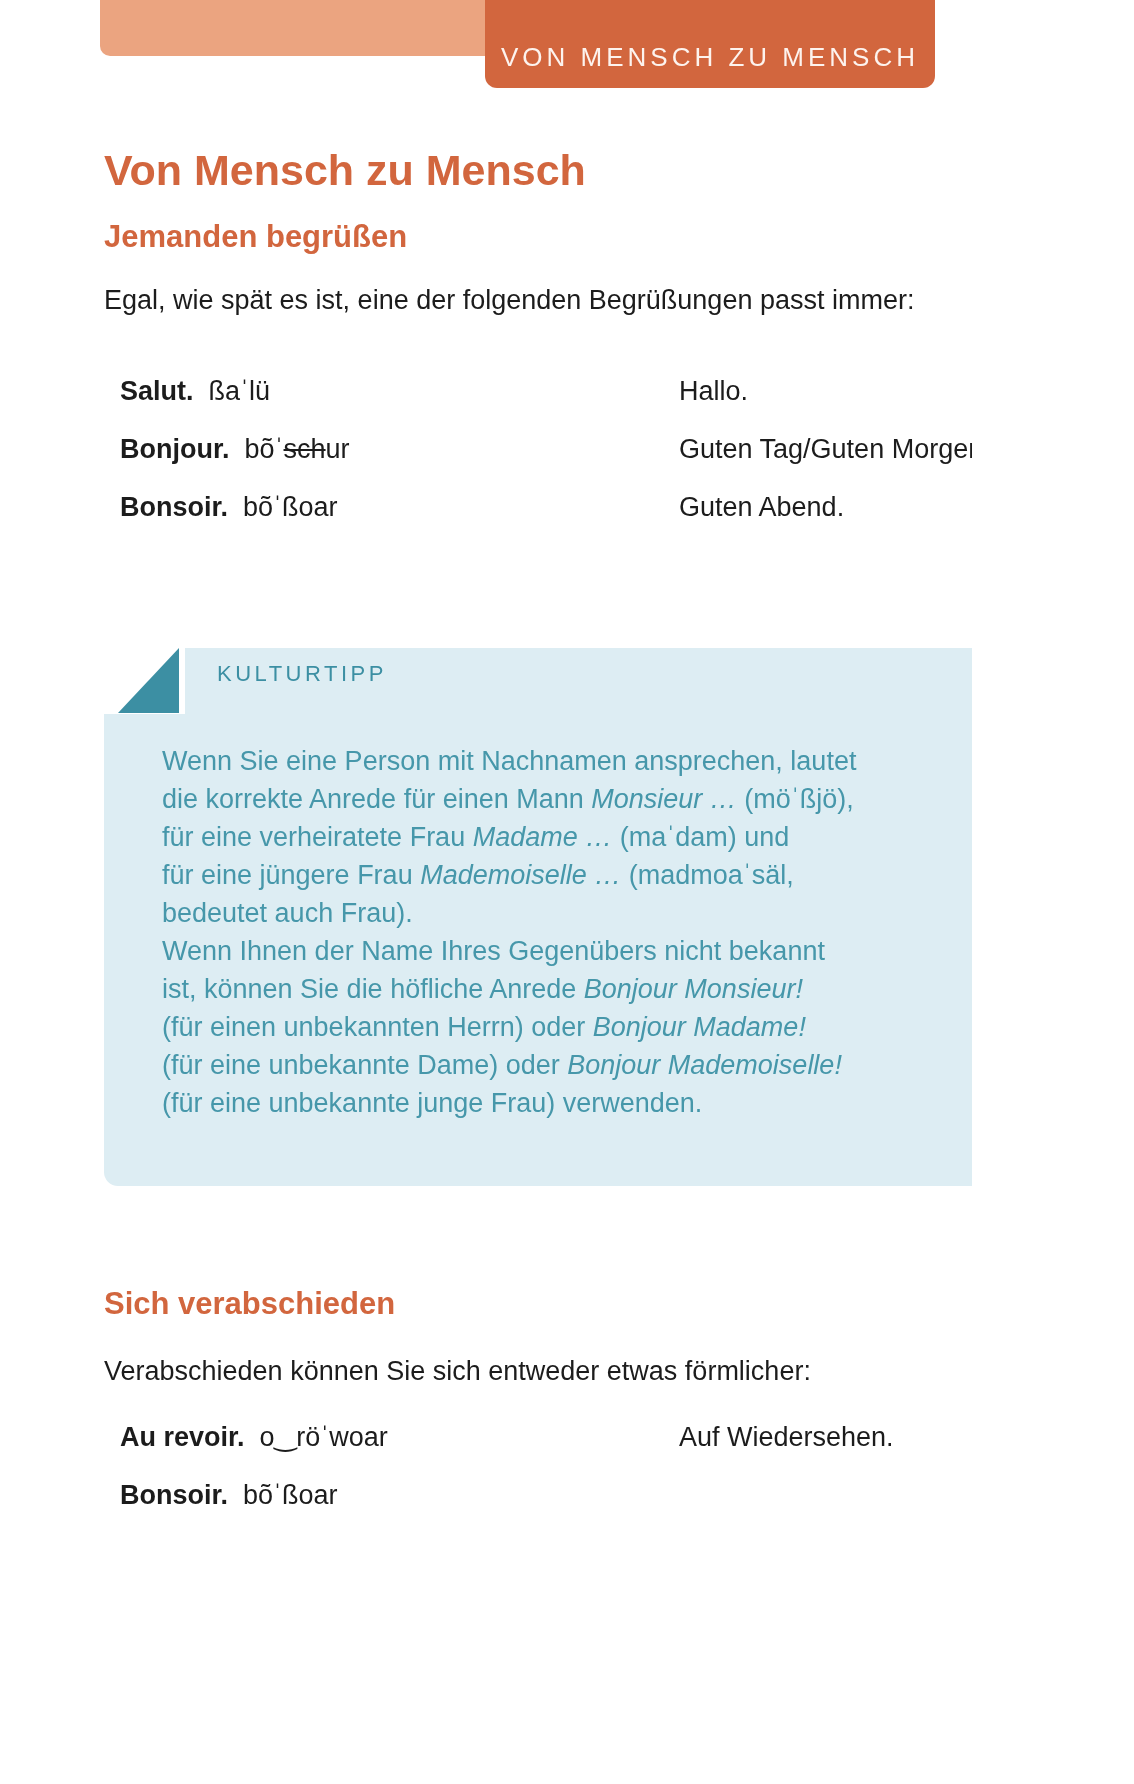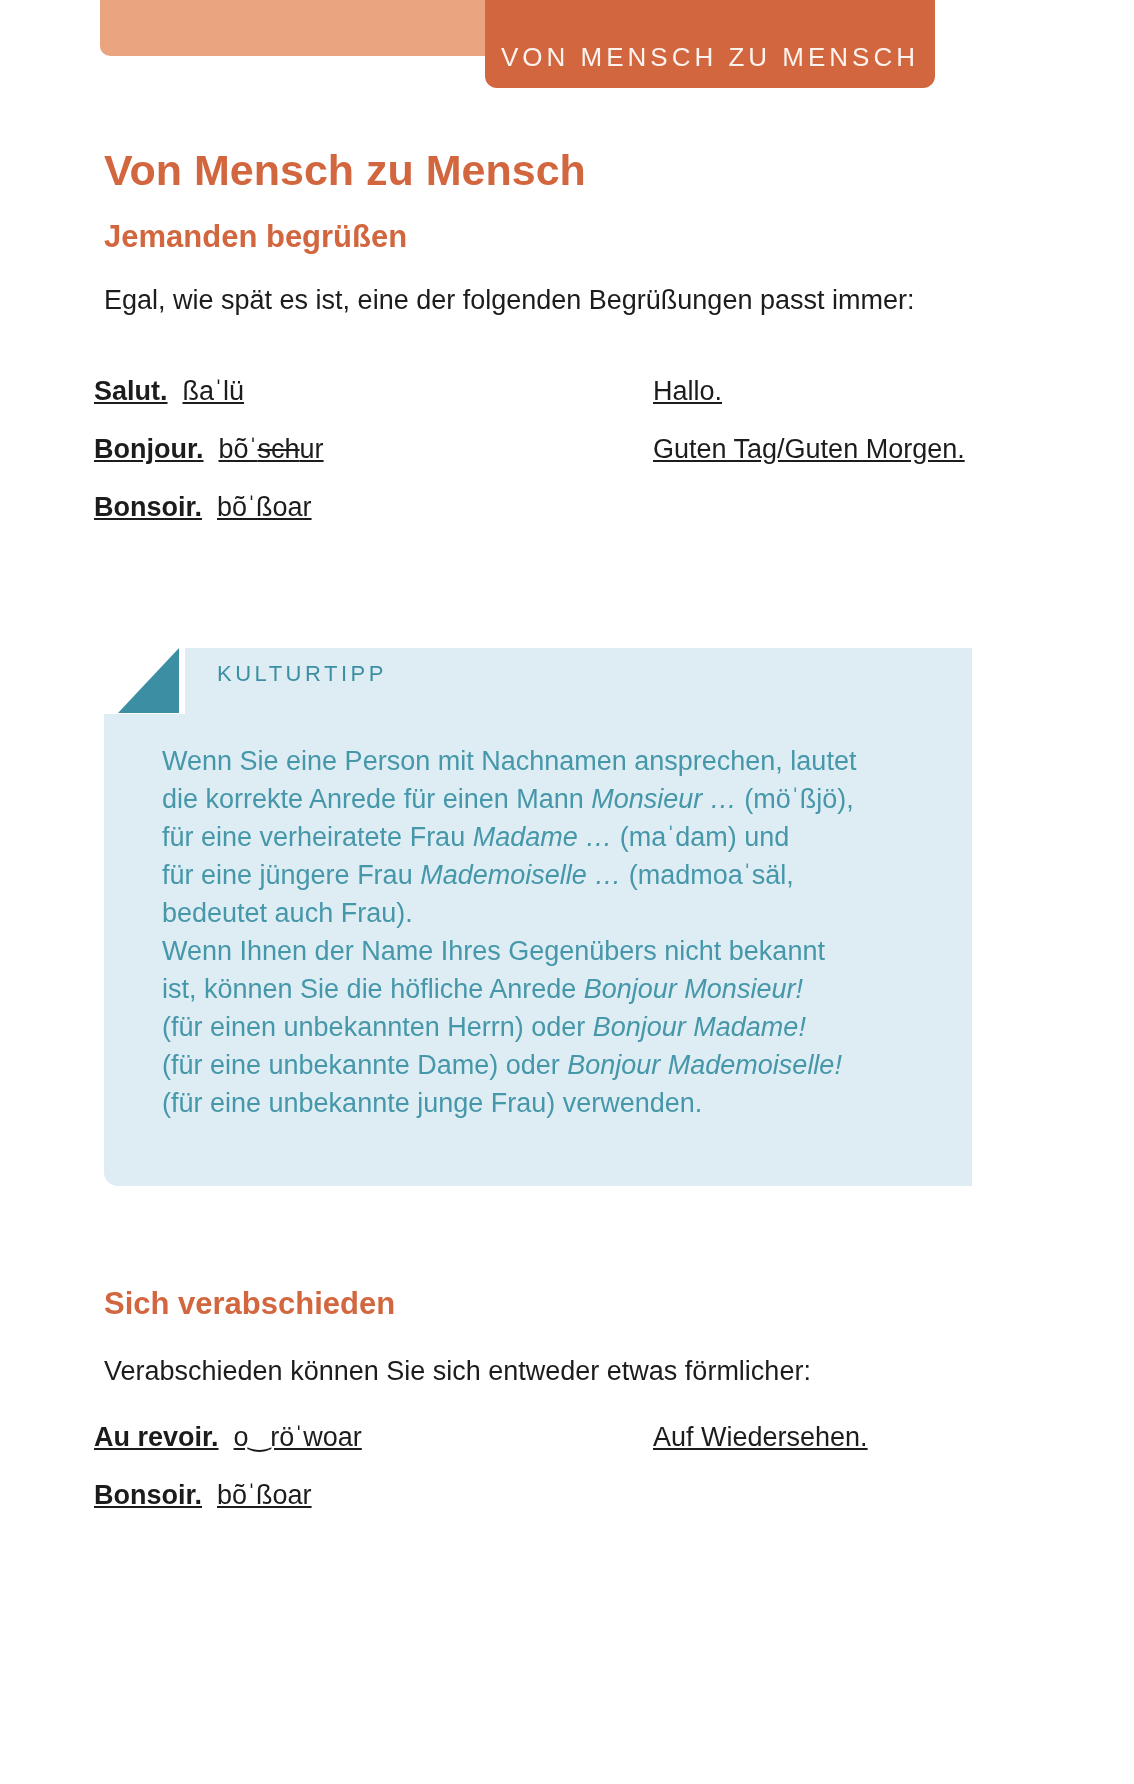--- a/index.html
+++ b/index.html
@@ -22,21 +22,21 @@
   
   .title { position:absolute; left:104px; top:146px; font-size:43px; font-weight:bold; color:#d2663e; }
   .h2 { position:absolute; left:104px; font-size:31px; font-weight:bold; color:#d2663e; }
   .h2-greet { top:219px; }
   .h2-farewell { top:1286px; }
   
   .intro { position:absolute; left:104px; font-size:27px; line-height:38px; color:#1c1c1c; }
   .intro-greet { top:281px; width:828px; }
   .intro-farewell { top:1352px; width:920px; }
   
-  .phrase-table { position:absolute; left:94px; width:928px;text-decoration:underline; }
+  .phrase-table { position:absolute; left:120px; width:928px; }
   .t1 { top:373px; }
   .t2 { top:1419px; }
   .phrase-row { display:grid; grid-template-columns:559px 1fr; font-size:27px; line-height:37px; margin-bottom:21px; }
   .fr { font-weight:bold; margin-right:15px; }
   .strike { text-decoration:line-through; }
   
   .tipbox { position:absolute; left:104px; top:648px; width:928px; height:538px; background:#ddedf3; border-radius:14px; }
   .notch { position:absolute; left:0; top:0; width:81px; height:66px; background:#ffffff; }
   .triangle { position:absolute; left:14px; top:0; width:0; height:0;
     border-bottom:65px solid #3c8fa3; border-left:61px solid transparent; }
@@ -75,20 +75,23 @@
 
       <div class="phrase-row">
         <div class="cell-left"><b class="fr">Bonjour.</b><span class="pron"><span>bõˈ</span><span class="strike">sch</span><span>ur</span></span></div>
         <div class="cell-right">
           <div>Guten Tag/Guten Morgen.</div>
         </div>
       </div>
 
       <div class="phrase-row">
         <div class="cell-left"><b class="fr">Bonsoir.</b><span class="pron"><span>bõˈßoar</span></span></div>
+        <div class="cell-right">
+          <div>Guten Abend.</div>
+        </div>
       </div>
     </div>
 
   <div class="tipbox">
     <div class="notch"></div>
     <div class="triangle"></div>
     <div class="tiplabel">KULTURTIPP</div>
     <div class="tipbody">
 
         <div class="tip-line"><span>Wenn Sie eine Person mit Nachnamen ansprechen, lautet</span></div>

